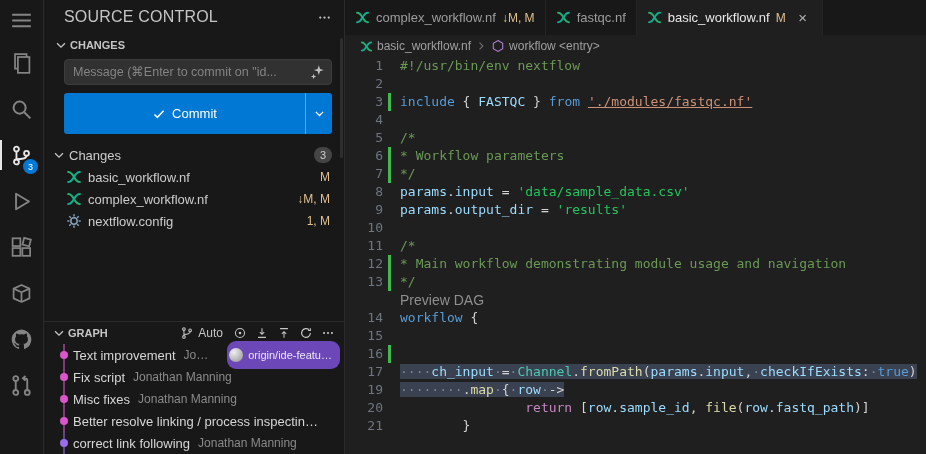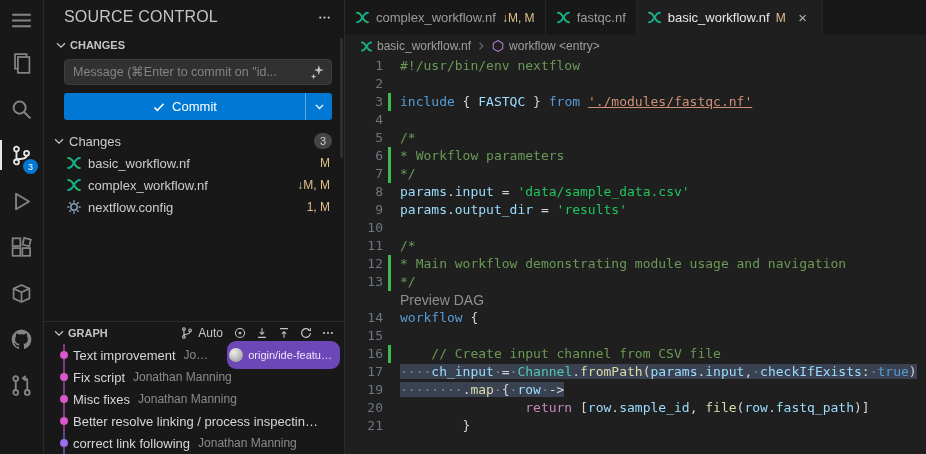--- a/index.html
+++ b/index.html
@@ -25,21 +25,21 @@
   .icon-btn svg { width:15px; height:15px; }
   .subheader { height:22px; flex:none; display:flex; align-items:center; padding:0 10px; gap:2px; cursor:pointer; }
   .subheader-label { font-size:11px; font-weight:700; color:#c5c5c5; }
   .mini-icon { display:inline-flex; width:14px; height:14px; flex:none; align-items:center; justify-content:center; color:#c5c5c5; }
   .mini-icon svg { width:100%; height:100%; }
   .commit-input-wrap { margin:3px 12px 0 20px; position:relative; flex:none; }
   .commit-input { width:100%; height:26px; background:#313131; border:1px solid #3c3c3c; border-radius:4px; color:#cccccc; font-size:12.5px; padding:0 28px 0 8px; outline:none; font-family:inherit; }
   .commit-input::placeholder { color:#848484; }
   .input-icon { position:absolute; right:6px; top:5px; width:16px; height:16px; color:#c0c0c0; cursor:pointer; }
   .input-icon svg { width:100%; height:100%; }
-  .commit-btn { margin:8px 12px 4px 20px; height:27px; flex:none; background:var(--accent,#0078d4); border-radius:3px; display:flex; align-items:stretch; color:#ffffff; cursor:pointer; overflow:hidden; }
+  .commit-btn { margin:8px 12px 4px 20px; height:41px; flex:none; background:var(--accent,#0078d4); border-radius:3px; display:flex; align-items:stretch; color:#ffffff; cursor:pointer; overflow:hidden; }
   .commit-main { flex:1; display:flex; align-items:center; justify-content:center; gap:6px; font-size:13px; }
   .commit-main .mini-icon { color:#fff; }
   .commit-divider { width:1px; background:rgba(255,255,255,.35); }
   .commit-chevron { width:26px; display:flex; align-items:center; justify-content:center; }
   .commit-chevron .mini-icon { color:#fff; width:13px; height:13px; }
   .tree-row { height:22px; flex:none; display:flex; align-items:center; padding:0 12px 0 8px; gap:3px; margin-top:6px; cursor:pointer; }
   .tree-label { color:#cccccc; }
   .count-badge { margin-left:auto; min-width:18px; height:16px; border-radius:9px; background:#454545; color:#cccccc; font-size:11px; display:flex; align-items:center; justify-content:center; padding:0 6px; }
   .file-row { height:22px; display:flex; align-items:center; padding:0 14px 0 22px; gap:6px; cursor:pointer; }
   .file-icon { width:16px; height:16px; display:inline-flex; flex:none; }
@@ -489,21 +489,21 @@
           <span class="lc"><span class="tk-keyword">workflow</span><span class="tk-punct"> {</span></span>
         </div>
         <div class="code-line">
           <span class="ln">15</span>
           <span class="deco"></span>
           <span class="lc"></span>
         </div>
         <div class="code-line">
           <span class="ln">16</span>
           <span class="deco added"></span>
-          <span class="lc"><span class="tk-punct">    </span><span class="tk-comment">// Create input channel from CSV file</span></span>
+          <span class="lc"><span class="tk-punct">    </span></span>
         </div>
         <div class="code-line">
           <span class="ln">17</span>
           <span class="deco"></span>
           <span class="lc"><span class="sel"><span class="tk-ws">····</span><span class="tk-var">ch_input</span><span class="tk-ws">·</span><span class="tk-punct">=</span><span class="tk-ws">·</span><span class="tk-type">Channel</span><span class="tk-punct">.</span><span class="tk-func">fromPath</span><span class="tk-punct">(</span><span class="tk-var">params</span><span class="tk-punct">.</span><span class="tk-var">input</span><span class="tk-punct">,</span><span class="tk-ws">·</span><span class="tk-var">checkIfExists</span><span class="tk-punct">:</span><span class="tk-ws">·</span><span class="tk-const">true</span><span class="tk-punct">)</span></span></span>
         </div>
         <div class="code-line">
           <span class="ln">19</span>
           <span class="deco"></span>
           <span class="lc"><span class="sel"><span class="tk-ws">········</span><span class="tk-punct">.</span><span class="tk-func">map</span><span class="tk-ws">·</span><span class="tk-punct">{</span><span class="tk-ws">·</span><span class="tk-var">row</span><span class="tk-ws">·</span><span class="tk-punct">-&gt;</span></span></span>

